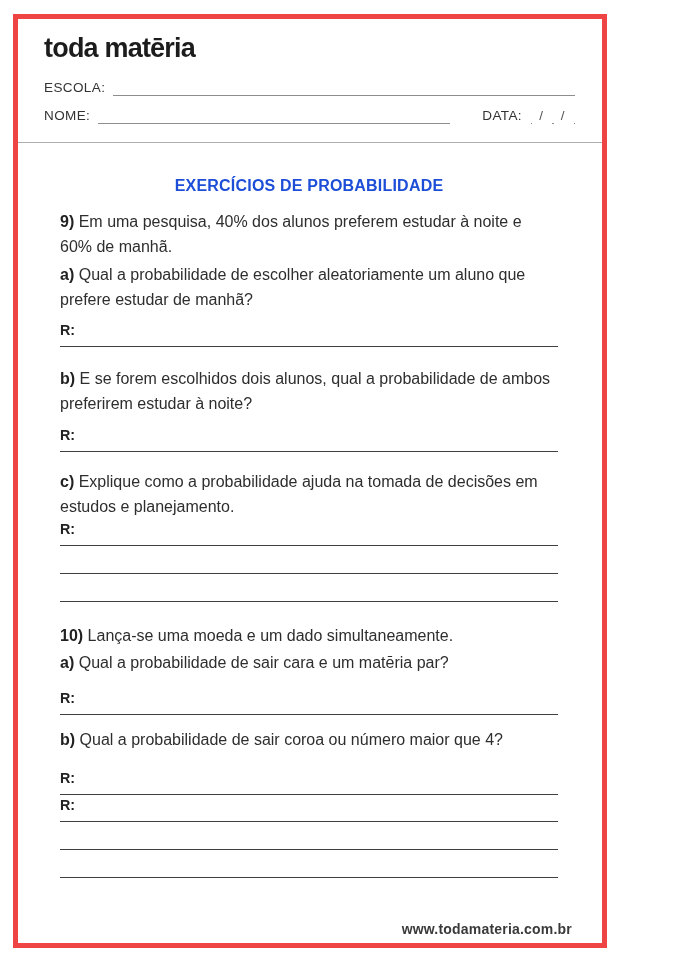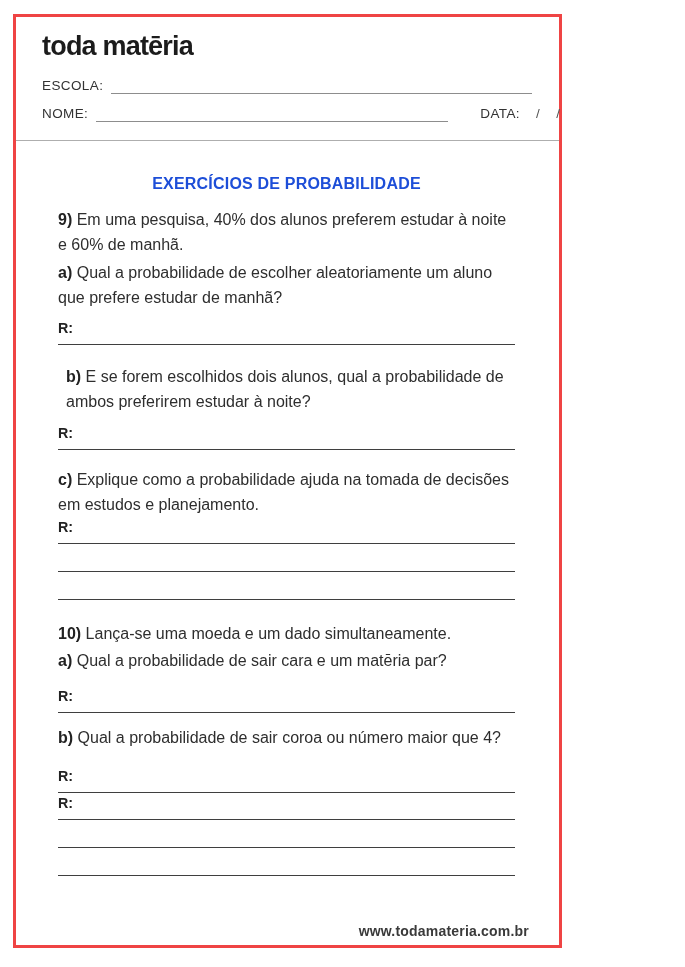--- a/index.html
+++ b/index.html
@@ -2,22 +2,22 @@
 <html><head>
 <meta charset="utf-8">
 <style>
   html,body { margin:0; padding:0; }
   body {
     width:685px; height:967px; background:#ffffff; position:relative;
     font-family:"Liberation Sans","DejaVu Sans",sans-serif; color:#2e2e2e;
     overflow:hidden;
   }
   .frame {
-    position:absolute; left:13px; top:14px; width:549px; height:934px;
-    border:3px solid #ef4444; box-sizing:border-box; background:#ffffff;
+    position:absolute; left:13px; top:14px; width:594px; height:934px;
+    border:5px solid #ef4444; box-sizing:border-box; background:#ffffff;
   }
   
   .header {
     position:relative; height:124px; border-bottom:1px solid #aeaeae;
     box-sizing:border-box;
   }
   .logo {
     position:absolute; left:26px; top:14px;
     font-size:27px; font-weight:700; letter-spacing:-0.8px; color:#1c1c1c;
   }
@@ -46,21 +46,21 @@
   .qnum { font-weight:700; color:#222222; }
   .answer {
     border-bottom:1.5px solid #3f3f3f; padding-bottom:8px;
     font-size:14.3px; line-height:16px; font-weight:700; color:#222222;
   }
   .extra-line { height:27px; border-bottom:1.5px solid #3f3f3f; }
   
   .mt-q9   { margin-top:13px; }
   .mt-q9a  { margin-top:3px;  }
   .mt-ans1 { margin-top:10px; }
-  .mt-q9b  { margin-top:19px;margin-left:8px; }
+  .mt-q9b  { margin-top:19px; }
   .mt-ans2 { margin-top:11px; }
   .mt-q9c  { margin-top:17px; }
   .mt-ans3 { margin-top:2px;  }
   .mt-q10  { margin-top:21px; }
   .mt-q10a { margin-top:2px;  }
   .mt-ans4 { margin-top:15px; }
   .mt-q10b { margin-top:12px; }
   .mt-ans5 { margin-top:18px; }
   .mt-q10c { margin-top:15px; }
   .mt-ans6 { margin-top:2px;  }

